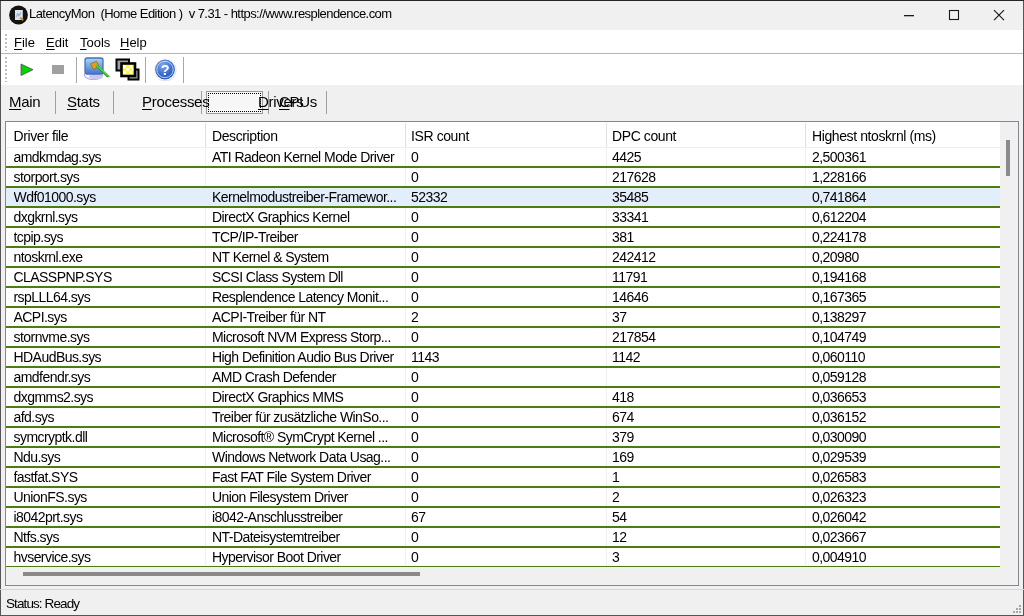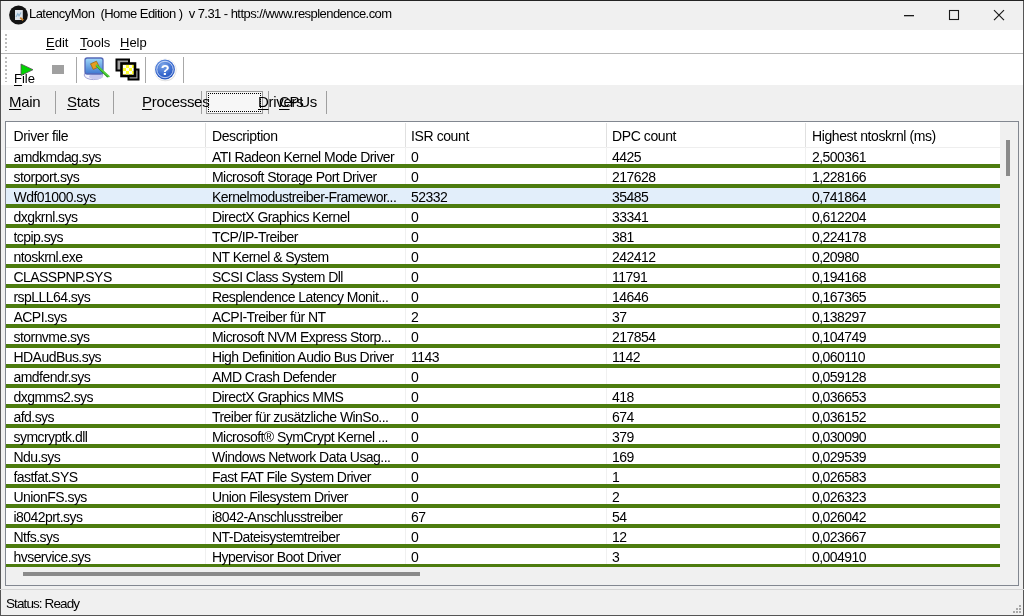--- a/index.html
+++ b/index.html
@@ -25,21 +25,21 @@
 #drvbtn{left:206px;top:91px;width:57px;height:23px;background:#f7f7f7;border:1px solid #9a9a9a;box-sizing:border-box;}
 #drvdots{left:208px;top:93px;width:53px;height:19px;border:1px dotted #000;box-sizing:border-box;}
 u{text-underline-offset:2px;text-decoration-thickness:1px;}
 
 #panel{left:5px;top:121px;width:1014px;height:465px;border:1px solid #828790;background:#fff;box-sizing:border-box;}
 
 .hcell{top:129px;height:14px;font-size:14px;letter-spacing:-0.4px;line-height:14px;white-space:pre;}
 .hline{top:123px;height:24px;width:1px;background:#e0e0e0;}
 .bline{top:147px;height:420px;width:1px;background:#f0f0f0;}
 
-.row{left:6px;width:994px;height:20px;border-bottom:4px solid #4d7c0f;box-sizing:border-box;}
+.row{left:6px;width:994px;height:20px;border-bottom:2px solid #4d7c0f;box-sizing:border-box;}
 .hl{background:#e2eefa;}
 .cell{position:absolute;top:0.5px;height:19px;line-height:19px;font-size:14px;letter-spacing:-0.55px;white-space:pre;overflow:hidden;}
 .c1{left:7.5px;width:190px;}
 .c2{left:206px;width:192px;}
 .c3{left:405px;width:195px;}
 .c4{left:606px;width:192px;}
 .c5{left:806px;width:186px;}
 
 #vtrack{left:1000px;top:122px;width:18px;height:463px;background:#f0f0f0;}
 #vthumb{left:1006px;top:140px;width:4px;height:36px;background:#8a8a8a;}
@@ -66,21 +66,21 @@
 <svg class="a" style="left:890px;top:0" width="130" height="30" viewBox="0 0 130 30">
  <rect x="14" y="15" width="10" height="1.3" fill="#1a1a1a"></rect>
  <rect x="59.5" y="10.5" width="9" height="9" fill="none" stroke="#1a1a1a" stroke-width="1.1"></rect>
  <path d="M104 10.2 L114 20.2 M114 10.2 L104 20.2" stroke="#1a1a1a" stroke-width="1.2"></path>
 </svg>
 
 <div class="a" id="menuband"></div>
 <div class="a" id="toolband"></div>
 <div class="a grip" style="left:5px;top:34px;height:17px;"></div>
 <div class="a grip" style="left:5px;top:57px;height:25px;"></div>
-<div class="a menuitem" style="left:14px;margin-top:36px;"><u>F</u>ile</div>
+<div class="a menuitem" style="left:14px;"><u>F</u>ile</div>
 <div class="a menuitem" style="left:46px;"><u>E</u>dit</div>
 <div class="a menuitem" style="left:80px;"><u>T</u>ools</div>
 <div class="a menuitem" style="left:120px;"><u>H</u>elp</div>
 
 <div class="a tsep" style="left:76px;top:57px;height:26px;"></div>
 <div class="a tsep" style="left:145px;top:57px;height:26px;"></div>
 <div class="a tsep" style="left:183px;top:57px;height:26px;"></div>
 
 <svg class="a" style="left:0;top:53px" width="200" height="31" viewBox="0 0 200 31">
  <path d="M21 11 L21 22.5 L33 16.7 Z" fill="#00d300" stroke="#5a4a5a" stroke-width="0.8"></path>
@@ -150,21 +150,20 @@
 
 <div class="a row" style="top:147.5px">
     <span class="cell c1">amdkmdag.sys</span>
     <span class="cell c2">ATI Radeon Kernel Mode Driver</span>
     <span class="cell c3">0</span>
     <span class="cell c4">4425</span>
     <span class="cell c5">2,500361</span>
   </div>
 <div class="a row" style="top:167.5px">
     <span class="cell c1">storport.sys</span>
-    <span class="cell c2">Microsoft Storage Port Driver</span>
     <span class="cell c3">0</span>
     <span class="cell c4">217628</span>
     <span class="cell c5">1,228166</span>
   </div>
 <div class="a row hl" style="top:187.5px">
     <span class="cell c1">Wdf01000.sys</span>
     <span class="cell c2">Kernelmodustreiber-Framewor...</span>
     <span class="cell c3">52332</span>
     <span class="cell c4">35485</span>
     <span class="cell c5">0,741864</span>

